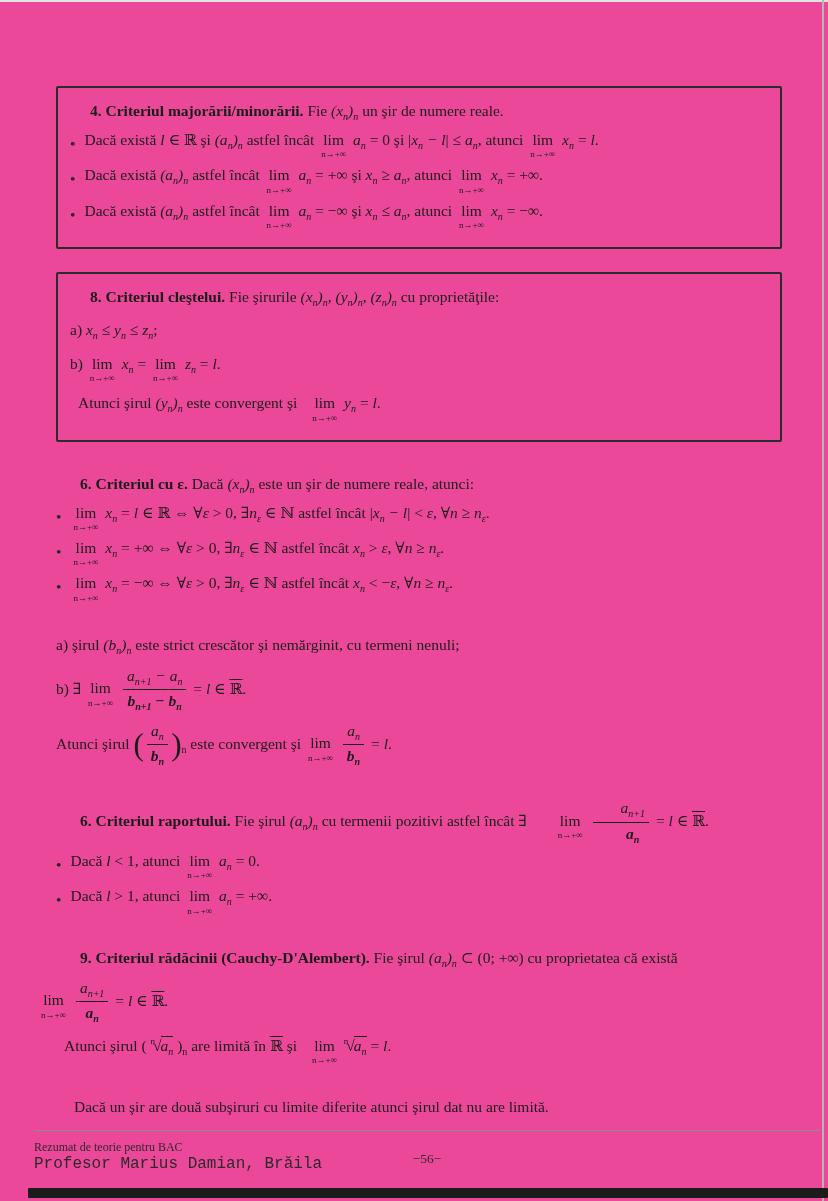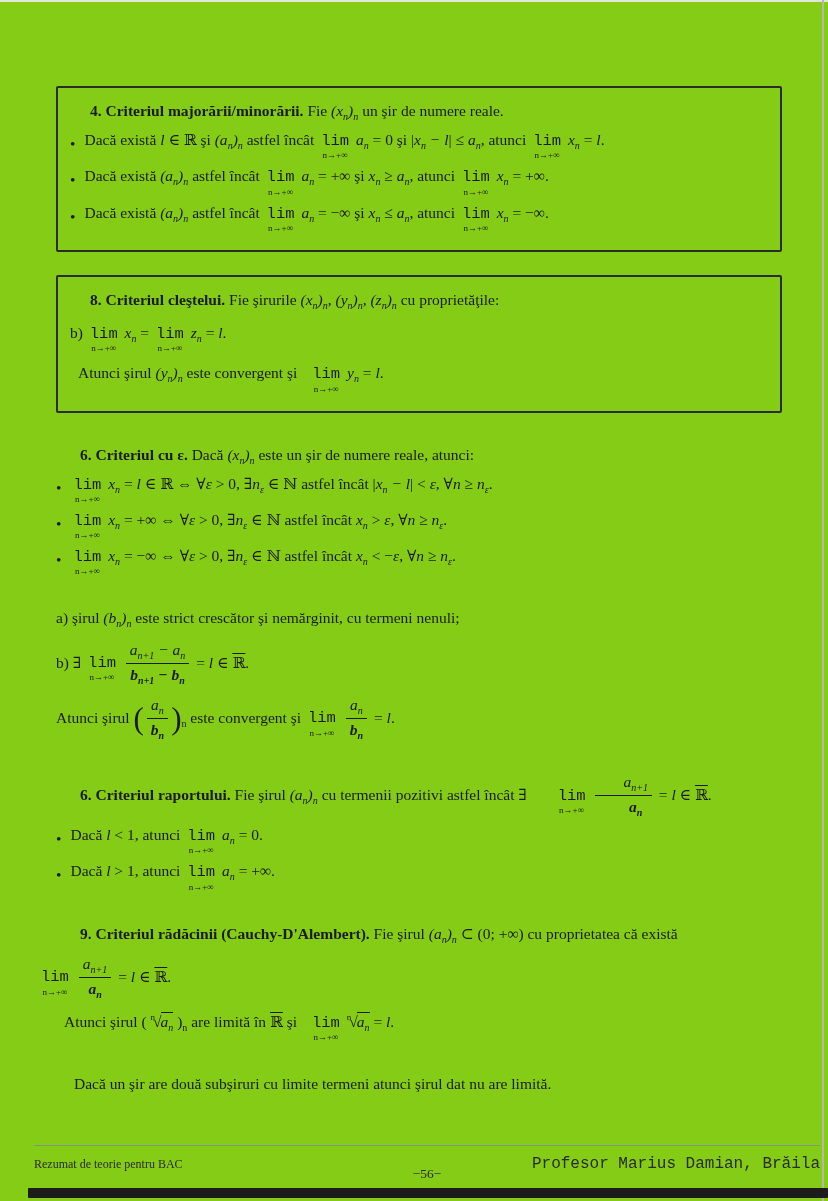--- a/index.html
+++ b/index.html
@@ -1,19 +1,19 @@
 <!DOCTYPE html>
 <html><head>
 <meta charset="utf-8">
 <style>
   html,body{margin:0;padding:0;background:#ffffff;}
   .page{
     position:relative;
     width:828px;height:1201px;
-    background:#84cc16;
+    background:#ec4899;
     font-family:"Liberation Serif","DejaVu Serif",serif;
     font-size:15.5px;color:#1b1b1b;
     overflow:hidden;
   }
   .content{padding:86px 46px 0 56px;}
   p{margin:0 0 7px 0;line-height:1.7;}
   .indent{text-indent:24px;}
   .box .indent{text-indent:20px;}
   .box{
     border:2px solid #2b2b2b;border-radius:2px;
@@ -23,40 +23,40 @@
   .sec{margin-bottom:17px;margin-top:29px;}
   .head{margin-bottom:6px;}
   b{font-weight:bold;}
   i{font-style:italic;}
   sub{font-size:10px;}
   sup{font-size:10px;}
   .bullet{display:flex;align-items:flex-start;margin-bottom:7px;}
   .bul{flex:0 0 auto;margin-right:9px;line-height:1.7;}
   .btxt{flex:1 1 auto;}
   .lim{display:inline-flex;flex-direction:column;align-items:center;line-height:1;margin:0 3px;}
-  .limtop{line-height:1.05;font-family:Liberation Mono, monospace;}
+  .limtop{line-height:1.05;}
   .limsub{font-size:9px;line-height:1;margin-top:2px;white-space:nowrap;}
   .frac{display:inline-flex;flex-direction:column;align-items:center;vertical-align:middle;margin:0 3px;line-height:1.25;text-align:left;}
   .fnum{padding:0 4px 1px 4px;border-bottom:1px solid #1b1b1b;}
   .fden{padding:1px 4px 0 4px;font-weight:bold;}
   .ovl{text-decoration:overline;}
   .bigp{font-size:31px;vertical-align:middle;line-height:0;}
   .root{white-space:nowrap;}
   .ridx{font-size:9px;vertical-align:7px;margin-right:-2px;}
   .rad{margin-right:-1px;}
   .rbody{border-top:1px solid #1b1b1b;}
   .outdent{margin-left:-18px;}
   .indent-sm{text-indent:8px;}
   .indent2{text-indent:18px;}
   footer{
     position:absolute;left:34px;right:8px;bottom:28px;
     border-top:1px solid #8d8d88;
     padding-top:9px;
     display:flex;justify-content:space-between;align-items:baseline;
-    font-size:12px;color:#2a2a2a;
+    font-size:12px;color:#2a2a2a;flex-direction:column;
   }
   .fcenter{position:absolute;left:50%;transform:translateX(-50%);font-size:13.5px;margin-top:11px;}
   .fright{font-size:16px;font-family:Liberation Mono, monospace;}
   .edge-top{position:absolute;top:0;left:0;right:0;height:2px;background:#e4e4df;}
   .edge-right{position:absolute;top:0;bottom:0;right:4px;width:2px;background:#b7b7b1;}
   .bottom-strip{position:absolute;left:28px;right:0;bottom:3px;height:10px;background:#1c1c1a;border-radius:1px;}
 </style>
 </head>
 <body>
 
@@ -94,20 +94,21 @@
               <span class="limsub">n→+∞</span>
             </span> <i>a<sub>n</sub></i> = −∞ şi <i>x<sub>n</sub></i> ≤ <i>a<sub>n</sub></i>, atunci <span class="lim">
               <span class="limtop">lim</span>
               <span class="limsub">n→+∞</span>
             </span> <i>x<sub>n</sub></i> = −∞.</span>
       </div>
     </section>
 
     <section class="box">
       <p class="head indent"><b>8. Criteriul cleştelui.</b> <span>Fie şirurile <i>(x<sub>n</sub>)<sub>n</sub></i>, <i>(y<sub>n</sub>)<sub>n</sub></i>, <i>(z<sub>n</sub>)<sub>n</sub></i> cu proprietăţile:</span></p>
+      <p>a) <i>x<sub>n</sub></i> ≤ <i>y<sub>n</sub></i> ≤ <i>z<sub>n</sub></i>;</p>
       <p>b) <span class="lim">
             <span class="limtop">lim</span>
             <span class="limsub">n→+∞</span>
           </span> <i>x<sub>n</sub></i> = <span class="lim">
             <span class="limtop">lim</span>
             <span class="limsub">n→+∞</span>
           </span> <i>z<sub>n</sub></i> = <i>l</i>.</p>
       <p class="indent-sm">Atunci şirul <i>(y<sub>n</sub>)<sub>n</sub></i> este convergent şi <span class="lim">
             <span class="limtop">lim</span>
             <span class="limsub">n→+∞</span>
@@ -193,21 +194,21 @@
             <span class="fnum"><i>a<sub>n+1</sub></i></span>
             <span class="fden"><i>a<sub>n</sub></i></span>
           </span> = <i>l</i> ∈ <span class="ovl">ℝ</span>.</p>
       <p class="indent-sm">Atunci şirul ( <span class="root"><sup class="ridx">n</sup><span class="rad">√</span><span class="rbody"><i>a<sub>n</sub></i></span></span> )<sub>n</sub> are limită în <span class="ovl">ℝ</span> şi <span class="lim">
             <span class="limtop">lim</span>
             <span class="limsub">n→+∞</span>
           </span> <span class="root"><sup class="ridx">n</sup><span class="rad">√</span><span class="rbody"><i>a<sub>n</sub></i></span></span> = <i>l</i>.</p>
     </section>
 
     <section class="sec">
-      <p class="indent2">Dacă un şir are două subşiruri cu limite termeni atunci şirul dat nu are limită.</p>
+      <p class="indent2">Dacă un şir are două subşiruri cu limite diferite atunci şirul dat nu are limită.</p>
     </section>
 
   </div>
 
   <footer>
     <span class="fleft">Rezumat de teorie pentru BAC</span>
     <span class="fcenter">−56−</span>
     <span class="fright">Profesor Marius Damian, Brăila</span>
   </footer>
 

